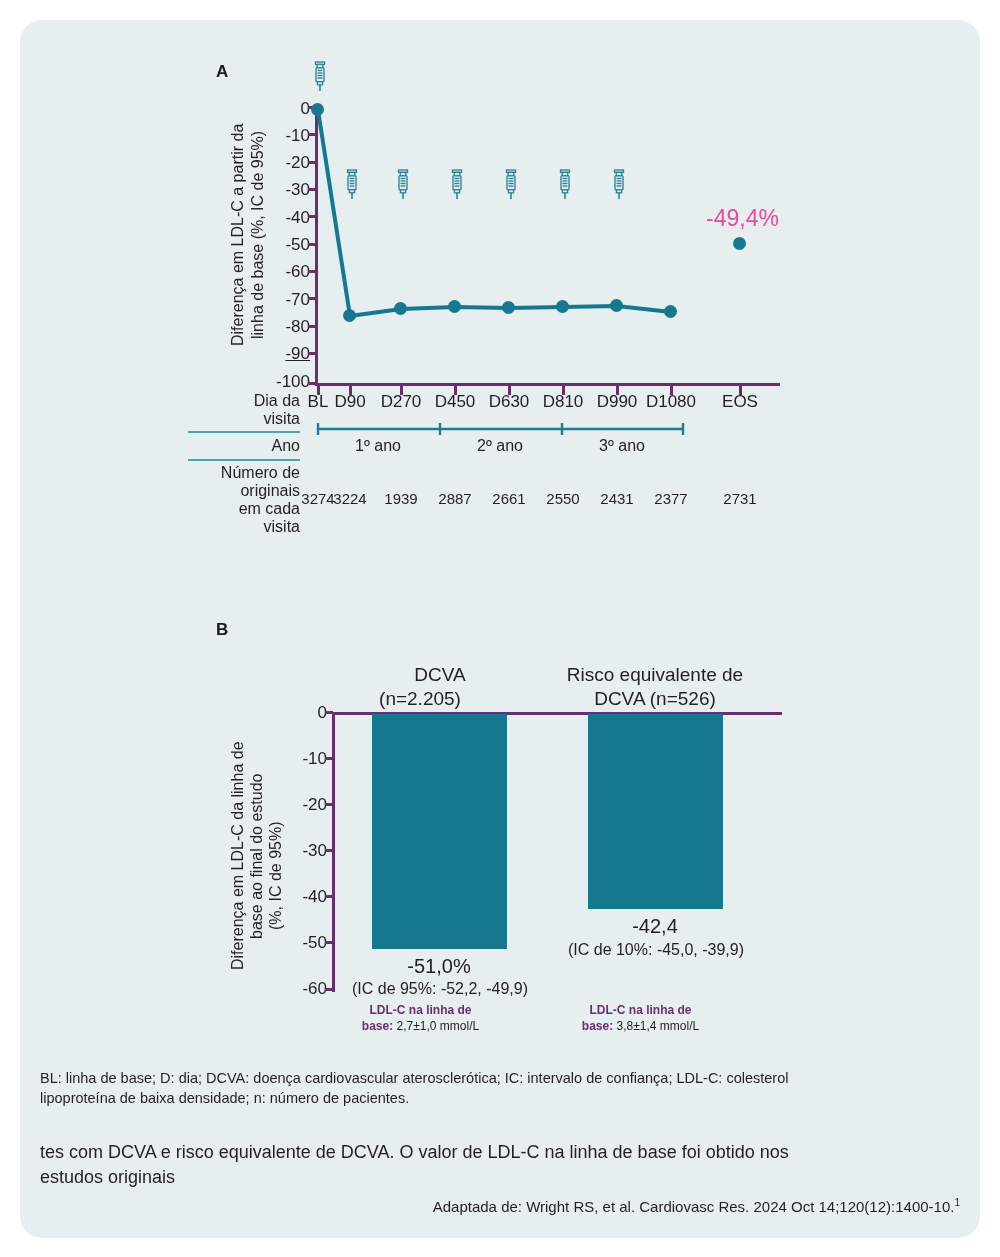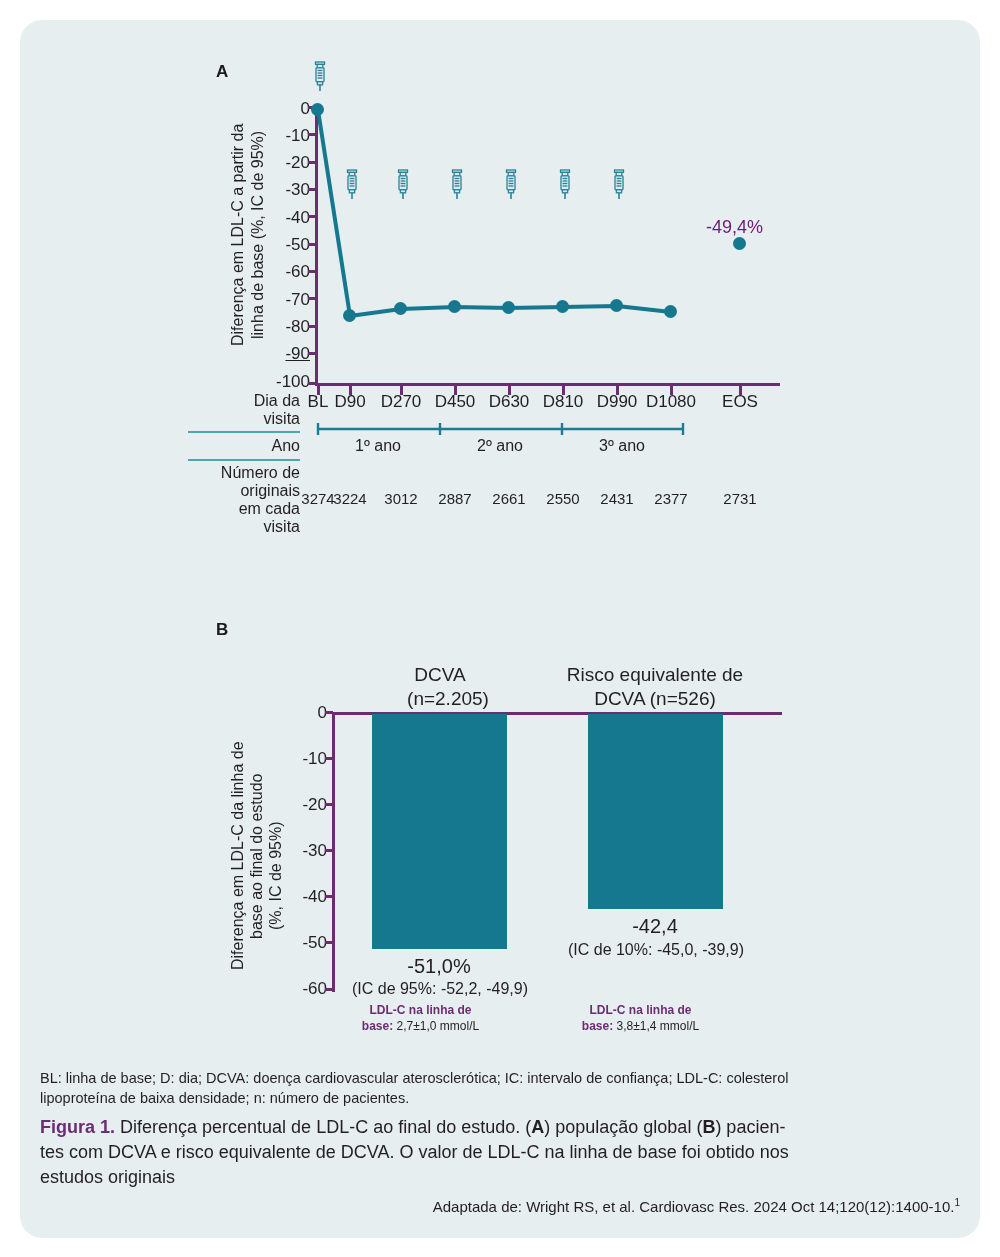--- a/index.html
+++ b/index.html
@@ -65,24 +65,23 @@
     text-align: center;
     white-space: nowrap;
   }
   .year-label {
     font-size: 16px;
     color: #231f20;
     text-align: center;
     white-space: nowrap;
   }
   .annot {
-    font-size: 18px;
-    color: #701a75;
-    white-space: nowrap;
-    margin-top: 12px;
+    font-size: 23px;
+    color: #ec4899;
+    white-space: nowrap;
   }
   .bar-head {
     font-size: 19px;
     color: #231f20;
     text-align: center;
     line-height: 1.25;
   }
   .bar-val {
     font-size: 20px;
     color: #231f20;
@@ -332,21 +331,21 @@
       <line x1="373" y1="3" x2="373" y2="15"></line>
     </g>
   </svg>
 
   <div class="abs year-label nosel" style="left:318px; top:437px; width:120px;">1º ano</div>
   <div class="abs year-label nosel" style="left:440px; top:437px; width:120px;">2º ano</div>
   <div class="abs year-label nosel" style="left:562px; top:437px; width:120px;">3º ano</div>
 
   <div class="abs count-label nosel" style="left:294px; top:490px; width:48px;">3274</div>
   <div class="abs count-label nosel" style="left:326px; top:490px; width:48px;">3224</div>
-  <div class="abs count-label nosel" style="left:377px; top:490px; width:48px;">3012</div>
+  <div class="abs count-label nosel" style="left:377px; top:490px; width:48px;">1939</div>
   <div class="abs count-label nosel" style="left:431px; top:490px; width:48px;">2887</div>
   <div class="abs count-label nosel" style="left:485px; top:490px; width:48px;">2661</div>
   <div class="abs count-label nosel" style="left:539px; top:490px; width:48px;">2550</div>
   <div class="abs count-label nosel" style="left:593px; top:490px; width:48px;">2431</div>
   <div class="abs count-label nosel" style="left:647px; top:490px; width:48px;">2377</div>
   <div class="abs count-label nosel" style="left:716px; top:490px; width:48px;">2731</div>
 
   <div class="abs panel-letter nosel" style="left:216px; top:620px;">B</div>
 
   <div class="abs nosel" style="left:228px; top:720px; width:19px; height:272px;">
@@ -376,21 +375,21 @@
   <div class="abs tick-v" style="left:325px; top:849px;"></div>
   <div class="abs tick-v" style="left:325px; top:895px;"></div>
   <div class="abs tick-v" style="left:325px; top:941px;"></div>
   <div class="abs tick-v" style="left:325px; top:988px;"></div>
 
   <div class="abs bar" style="left:372px; top:714px; width:135px; height:235px;"></div>
 
   <div class="abs bar" style="left:588px; top:714px; width:135px; height:195px;"></div>
 
   <div class="abs bar-head nosel" style="left:360px; top:663px; width:160px;">DCVA</div>
-  <div class="abs bar-head nosel" style="left:368px; top:687px; width:160px;">(n=2.205)</div>
+  <div class="abs bar-head nosel" style="left:340px; top:687px; width:160px;">(n=2.205)</div>
   <div class="abs bar-head nosel" style="left:540px; top:663px; width:230px;">Risco equivalente de</div>
   <div class="abs bar-head nosel" style="left:540px; top:687px; width:230px;">DCVA (n=526)</div>
 
   <div class="abs bar-val nosel" style="left:359px; top:955px; width:160px;">-51,0%</div>
   <div class="abs bar-ci nosel" style="left:325px; top:980px; width:230px;">(IC de 95%: -52,2, -49,9)</div>
 
   <div class="abs bar-val nosel" style="left:575px; top:915px; width:160px;">-42,4</div>
   <div class="abs bar-ci nosel" style="left:540px; top:941px; width:232px;">(IC de 10%: -45,0, -39,9)</div>
 
   <div class="abs baseline-note nosel" style="left:318px; top:1003px; width:205px;">
@@ -398,22 +397,19 @@
     <b>base:</b><span class="plain"> 2,7±1,0 mmol/L</span>
   </div>
   <div class="abs baseline-note nosel" style="left:538px; top:1003px; width:205px;">
     <b>LDL-C na linha de</b><br>
     <b>base:</b><span class="plain"> 3,8±1,4 mmol/L</span>
   </div>
 
   <div class="abs footnote nosel" style="left:40px; top:1068px; width:920px;">BL: linha de base; D: dia; DCVA: doença cardiovascular aterosclerótica; IC: intervalo de confiança; LDL-C: colesterol</div>
   <div class="abs footnote nosel" style="left:40px; top:1088px; width:920px;">lipoproteína de baixa densidade; n: número de pacientes.</div>
 
-  <div class="abs caption nosel" style="left:40px; top:1115px; width:930px;">
-    <b class="figno">Figura 1.</b><span> Diferença percentual de LDL-C ao final do estudo. (</span><b>A</b><span>) população global (</span><b>B</b><span>) pacien-</span>
-  </div>
   <div class="abs caption nosel" style="left:40px; top:1140px; width:930px;">tes com DCVA e risco equivalente de DCVA. O valor de LDL-C na linha de base foi obtido nos</div>
   <div class="abs caption nosel" style="left:40px; top:1165px; width:930px;">estudos originais</div>
 
   <div class="abs source nosel" style="left:300px; top:1197px; width:660px;">
     <span>Adaptada de: Wright RS, et al. Cardiovasc Res. 2024 Oct 14;120(12):1400-10.</span><sup>1</sup>
   </div>
 </div>
 
 </body></html>

